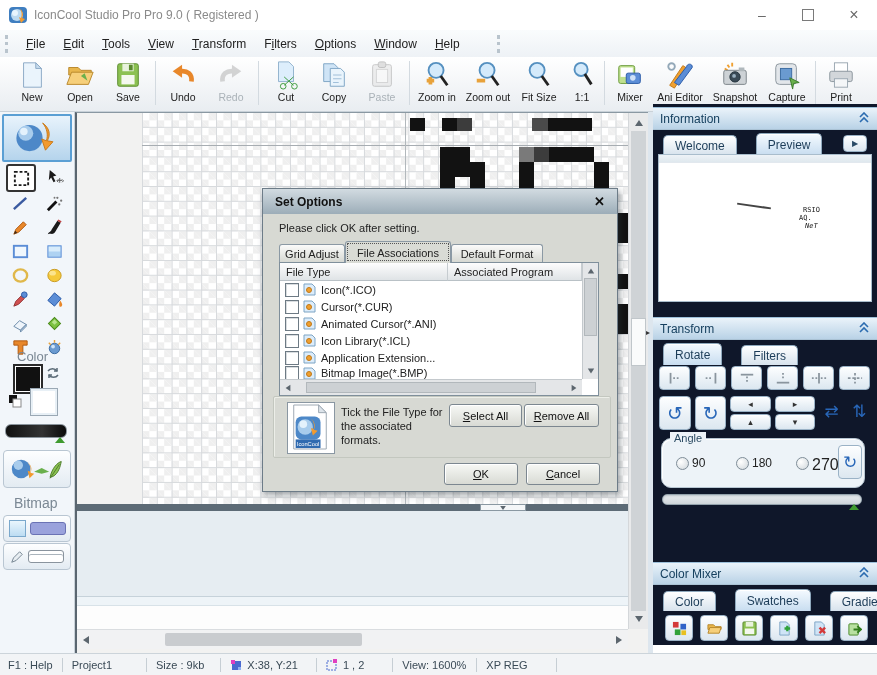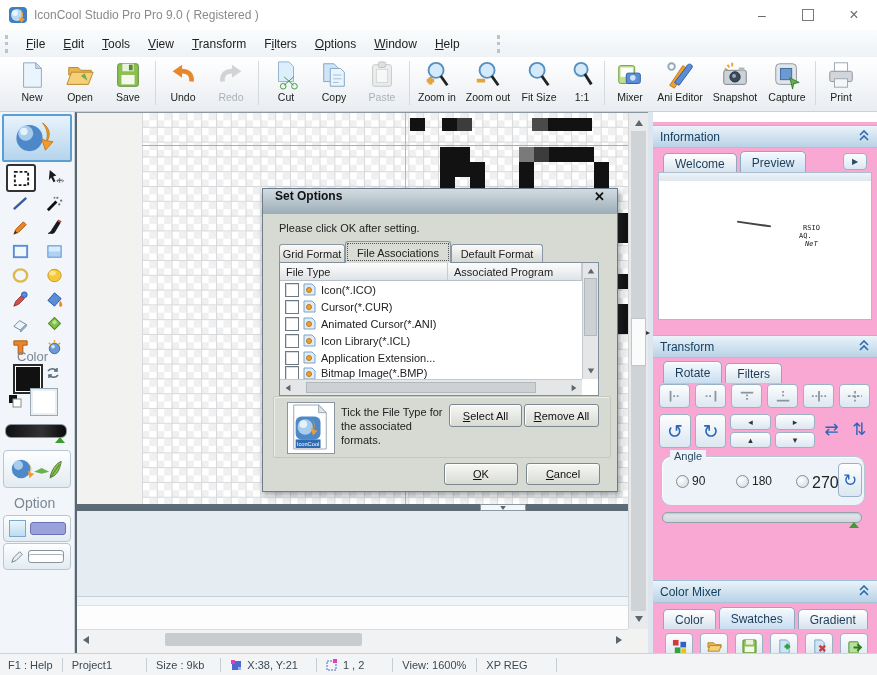--- a/index.html
+++ b/index.html
@@ -62,40 +62,40 @@
   .hthumb{left:88px;top:3px;width:197px;height:13px;background:#c9cccf;border-radius:2px;}
   .vscroll{left:551px;top:0;width:20px;height:516px;background:#e9eaeb;border-left:1px solid #d4d7da;box-sizing:border-box;}
   .vtrack{position:absolute;left:2px;top:18px;width:15px;height:480px;background:#cfd3d6;}
   .vthumb{position:absolute;left:2px;top:205px;width:15px;height:48px;background:#fafbfb;border:1px solid #c0c6ca;box-sizing:border-box;}
   .tu{width:0;height:0;border-left:4px solid transparent;border-right:4px solid transparent;border-bottom:6px solid #5c666e;}
   .td{width:0;height:0;border-left:4px solid transparent;border-right:4px solid transparent;border-top:6px solid #5c666e;}
   .tl{width:0;height:0;border-top:4px solid transparent;border-bottom:4px solid transparent;border-right:6px solid #5c666e;}
   .tr{width:0;height:0;border-top:4px solid transparent;border-bottom:4px solid transparent;border-left:6px solid #5c666e;}
   .splitter{left:648px;top:112px;width:5px;height:541px;background:#dde6ee;}
   
-  .rpanel{left:653px;top:122px;width:224px;height:541px;background:#f9a8d4;}
+  .rpanel{left:653px;top:104px;width:224px;height:541px;background:#0f172a;}
   .phead{position:absolute;left:0;width:224px;height:23px;background:linear-gradient(#eaf3fa,#b9d2e6);
          border-top:1px solid #9dc0da;border-bottom:1px solid #aac2d4;box-sizing:border-box;
          display:flex;align-items:center;justify-content:space-between;padding:0 7px;color:#16405f;font-size:12px;}
   .chev svg{width:12px;height:11px;}
   .xtabs{position:absolute;display:flex;align-items:flex-end;}
   .xtab{height:19px;padding:0 11px;display:flex;align-items:center;background:linear-gradient(#ffffff,#d7e3ed);
-        border:1px solid #8fa9bd;border-bottom:none;border-radius:5px 5px 0 0;margin-right:3px;font-size:12px;color:#1c3c58;}
+        border:1px solid #8fa9bd;border-bottom:none;border-radius:5px 5px 0 0;margin-right:19px;font-size:12px;color:#1c3c58;}
   .xtab.active{background:linear-gradient(#f4faff,#c8ddf0);height:21px;box-shadow:inset 0 1px 0 #fff;}
   .pbtn{background:linear-gradient(#fdfeff,#dce7f0);border:1px solid #9ab2c6;border-radius:4px;box-shadow:inset 0 1px 0 #fff;
         display:flex;align-items:center;justify-content:center;box-sizing:border-box;}
   .blue{color:#2866b8;}
   .groupbox{border:1px solid #b7c6d2;border-radius:10px;box-shadow:inset 1px 1px 0 #fff;}
   .radio{width:11px;height:11px;border-radius:50%;border:1px solid #7f8d98;background:radial-gradient(circle at 35% 35%,#fff,#cfd6db);display:inline-block;}
   .slider{height:9px;border:1px solid #93a2ac;border-radius:5px;background:linear-gradient(#e7ebee,#cfd6db);box-shadow:inset 0 1px 2px #b9c2c9;}
   
   .dialog{left:262px;top:188px;width:356px;height:304px;background:#d7d9d3;border:1px solid #6d7c88;
           box-shadow:2px 3px 6px rgba(40,50,60,.45);box-sizing:border-box;z-index:50;}
   .dtitle{position:absolute;left:0;top:0;width:354px;height:25px;background:linear-gradient(#d2dbe1,#9cadb8);
-          display:flex;align-items:flex-start;justify-content:space-between;padding:0 12px;box-sizing:border-box;
+          display:flex;align-items:center;justify-content:space-between;padding:0 12px;box-sizing:border-box;
           font-weight:bold;font-size:12px;color:#111;}
   .dtab{position:absolute;height:18px;top:55px;background:linear-gradient(#fbfbfa,#d4d6d0);border:1px solid #8b99a4;
         border-bottom:none;border-radius:3px 3px 0 0;display:flex;align-items:center;justify-content:center;font-size:11px;}
   .dtab.active{top:52px;height:21px;background:#d9dbd5;z-index:3;}
   .dfocus{outline:1px dotted #555;outline-offset:-3px;}
   .listbox{position:absolute;left:16px;top:73px;width:320px;height:134px;background:#fff;border:1px solid #7f8f9b;
            box-shadow:inset 1px 1px 0 #b9bfc4;box-sizing:border-box;}
   .lhead{position:absolute;left:0;top:0;height:18px;background:linear-gradient(#fdfdfd,#dfe3e6);
          border-right:1px solid #c6ccd0;border-bottom:1px solid #b9c1c6;box-sizing:border-box;
          display:flex;align-items:center;padding-left:6px;font-size:11px;color:#222;}
@@ -430,21 +430,21 @@
     <div class="abs optbtn" style="left:3px;top:338px;width:66px;height:36px;">
       <svg viewBox="0 0 60 30" style="width:58px;height:28px">
           <circle cx="13" cy="15" r="10" fill="#4d88c8"></circle>
           <circle cx="10" cy="11" r="5" fill="#a8ccec"></circle>
           <path d="M20 8c4 3 5 7 3 11l4 1-5 5-2-8 3 1c1-4 0-7-3-10z" fill="#f29a2e"></path>
           <path d="M27 18l8-4 8 4-8 2z" fill="#6ab04c"></path>
           <path d="M44 24c2-10 8-16 12-17-1 5-3 13-9 16z" fill="#8cc152" stroke="#4a7a2a"></path>
           <path d="M44 25l10-15" stroke="#4a7a2a"></path>
         </svg>
     </div>
-    <div class="abs sectlabel" style="left:14px;top:383px;font-size:14px;">Option</div>
+    <div class="abs sectlabel" style="left:14px;top:383px;font-size:14px;">Bitmap</div>
     <div class="abs optbtn" style="left:3px;top:403px;width:66px;height:25px;">
       <span style="width:15px;height:15px;background:linear-gradient(#eaf6fd,#bcdcf2);border:1px solid #7aa8cc;"></span>
       <span style="width:34px;height:11px;background:#9aa2dc;border:1px solid #6a72b4;border-radius:3px;"></span>
     </div>
     <div class="abs optbtn" style="left:3px;top:431px;width:66px;height:25px;">
       <svg viewBox="0 0 16 16" style="width:14px;height:14px">
           <path d="M2 14l2-5 7-7 3 3-7 7z" fill="#e8eef2" stroke="#6a7a88"></path>
         </svg>
       <span style="width:34px;height:11px;background:#fff;border:1px solid #8a949e;border-radius:3px;box-shadow:inset 0 3px 0 #fff,inset 0 4px 0 #aab4bc;"></span>
     </div>
@@ -692,21 +692,21 @@
     </div>
   </div>
 
   <div class="abs dialog">
     <div class="dtitle">
       <span>Set Options</span>
       <span style="font-weight:bold;font-size:13px;">✕</span>
     </div>
     <div class="abs" style="left:16px;top:33px;font-size:11px;">Please click OK after setting.</div>
     <div class="dtab" style="left:16px;width:64px;">
-        <span>Grid Format</span>
+        <span>Grid Adjust</span>
       </div>
     <div class="dtab active dfocus" style="left:82px;width:104px;">
         <span>File Associations</span>
       </div>
     <div class="dtab" style="left:188px;width:90px;">
         <span>Default Format</span>
       </div>
 
     <div class="listbox">
       <div class="lhead" style="left:0;width:168px;">

